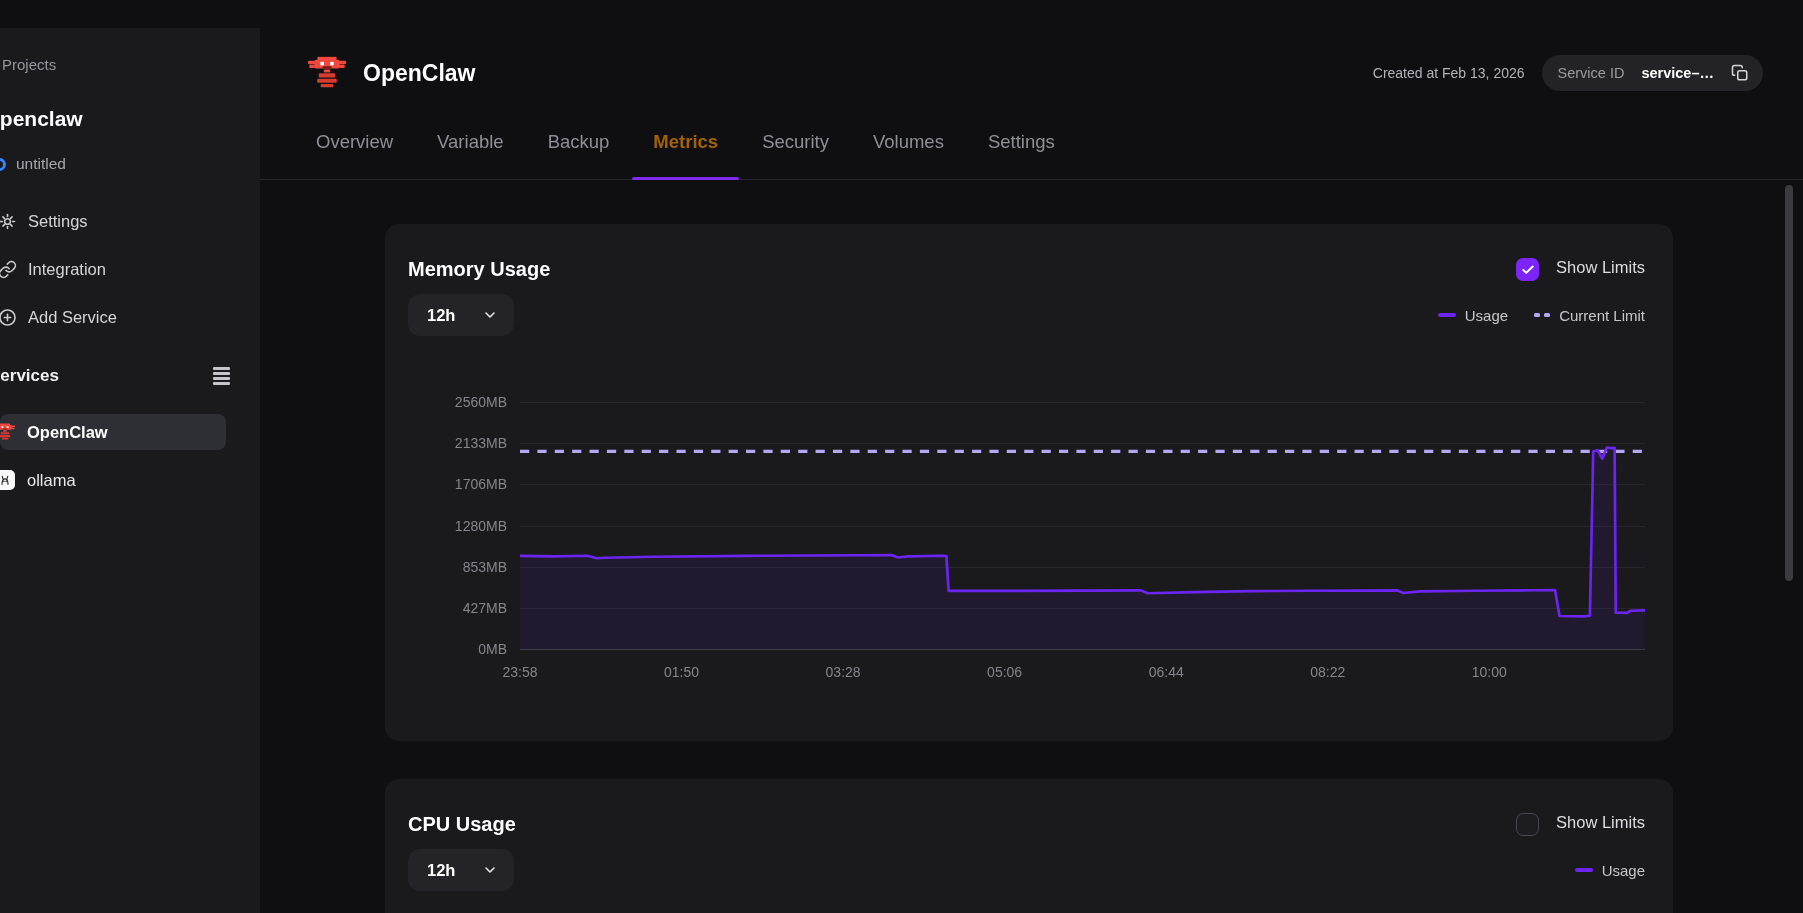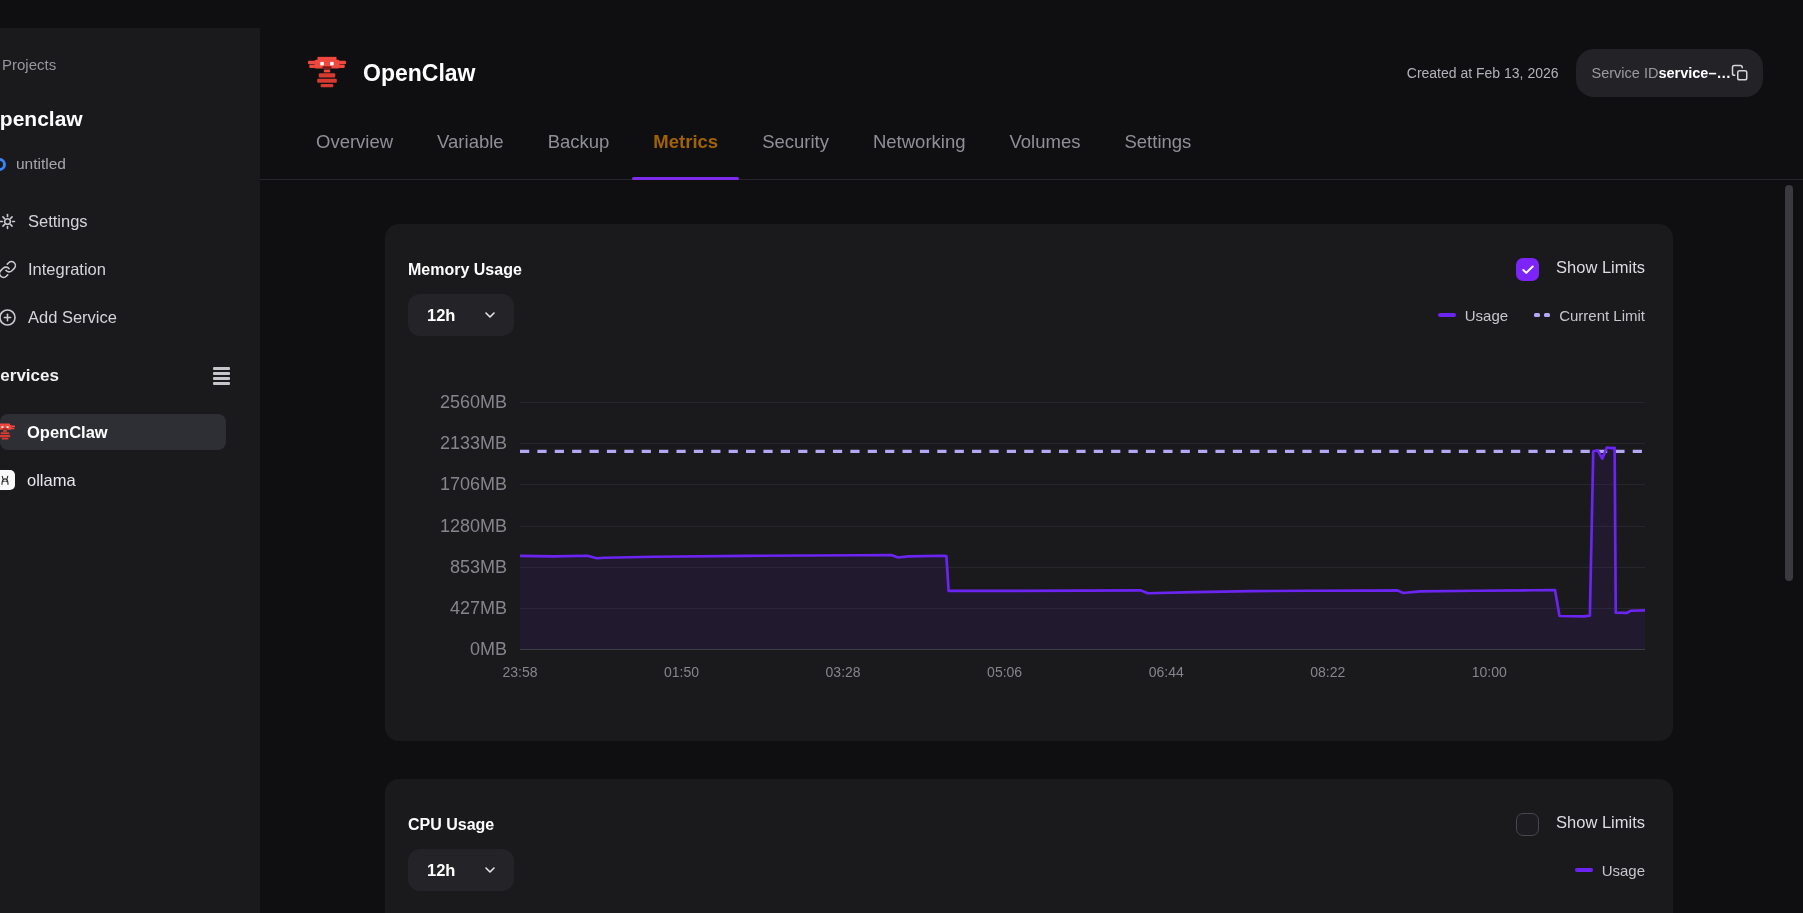--- a/index.html
+++ b/index.html
@@ -33,37 +33,37 @@
   .service-row .sico svg { width:100%; height:100%; display:block; }
 
   
   main { position:absolute; left:260px; top:0; right:0; bottom:0; background:#0f0f11; overflow:hidden; }
   .topbar { display:flex; align-items:center; height:76px; padding:14px 40px 0 48px; }
   .logo { width:38px; height:36px; flex:0 0 auto; }
   .logo svg { width:100%; height:100%; display:block; }
   .page-title { margin-left:17px; font-size:23px; font-weight:700; }
   .top-right { margin-left:auto; display:flex; align-items:center; gap:17px; }
   .created-at { font-size:14px; color:#b2b2ba; }
-  .svc-pill { display:flex; align-items:center; gap:0; height:48px; padding:0 14px 0 16px; background:#232327; border-radius:18px; cursor:pointer; }
+  .svc-pill { display:flex; align-items:center; gap:17px; height:36px; padding:0 14px 0 16px; background:#232327; border-radius:18px; cursor:pointer; }
   .svc-pill .k { font-size:14.5px; color:#9a9aa2; }
   .svc-pill .v { font-size:14.5px; font-weight:700; color:#fff; }
   .copy-btn { width:18px; height:18px; color:#d6d6da; cursor:pointer; }
   .copy-btn svg { width:100%; height:100%; display:block; }
 
   .tabs { display:flex; align-items:stretch; gap:44px; padding-left:56px; height:76px; border-bottom:1px solid #26262c; }
   .tab { display:flex; align-items:center; position:relative; color:#8f8f98; font-size:18.5px; cursor:pointer; white-space:nowrap; }
   .tab.active { color:#a16207; font-weight:600;text-align:right; }
   .tab.active::after { content:""; position:absolute; left:-21px; right:-21px; bottom:-1px; height:3px; background:#7d2ced; border-radius:2px; }
 
   .content { padding:44px 130px 0 125px; }
   .card { background:#1a1a1c; border-radius:14px; padding:34px 28px 0 23px; }
   .card.mem { height:517px; }
   .card.cpu { height:420px; margin-top:38px; }
   .card-head { display:flex; align-items:center; justify-content:space-between; }
-  .card-title { margin:0; font-size:16px; font-weight:700; color:#fff; }
+  .card-title { margin:0; font-size:20px; font-weight:700; color:#fff; }
   .limits { display:flex; align-items:flex-start; gap:17px; cursor:pointer; }
   .checkbox { width:23px; height:23px; border-radius:7px; display:flex; align-items:center; justify-content:center; }
   .checkbox.checked { background:#7d24fb; }
   .checkbox.unchecked { background:#1d1d21; border:1.5px solid #47474f; }
   .checkbox svg { width:14px; height:14px; }
   .limits-label { font-size:16.5px; color:#dcdce2; }
 
   .card-sub { display:flex; align-items:center; justify-content:space-between; margin-top:13px; }
   .dropdown { width:106px; height:42px; background:#242428; border-radius:12px; display:flex; align-items:center; justify-content:space-between; padding:0 16px 0 19px; cursor:pointer; }
   .dropdown .dv { font-size:16.5px; font-weight:600; color:#fff; }
@@ -74,21 +74,21 @@
   .sw-solid { width:18px; height:3.5px; border-radius:2px; }
   .sw-dashed { display:flex; gap:4px; }
   .sw-dashed i { width:6px; height:3.5px; border-radius:1.5px; display:block; }
 
   
   .chart { margin-top:66px; }
   .plot { position:relative; margin-left:112px; height:247px; }
   .plot > svg { position:absolute; inset:0; width:100%; height:100%; overflow:visible; }
   .gridline { position:absolute; left:0; right:0; height:1px; background:#26262c; }
   .gridline.zero { background:#3d3d46; }
-  .ytick { position:absolute; right:calc(100% + 13px); transform:translateY(-50%); color:#85858d; font-size:18px; white-space:nowrap; }
+  .ytick { position:absolute; right:calc(100% + 13px); transform:translateY(-50%); color:#85858d; font-size:14px; white-space:nowrap; }
   .xticks { position:relative; margin-left:112px; height:40px; }
   .xtick { position:absolute; top:15px; transform:translateX(-50%); color:#85858d; font-size:14px; }
 
   .scroll-thumb { position:absolute; right:10px; top:157px; width:8px; height:396px; border-radius:4px; background:#3a3a3f; }
 </style>
 </head>
 <body>
 
 <div class="app">
 
@@ -230,21 +230,20 @@
         </div>
       </div>
     </div>
 
     <nav class="tabs" id="tabs">
         <div class="tab">Overview</div>
         <div class="tab">Variable</div>
         <div class="tab">Backup</div>
         <div class="tab active">Metrics</div>
         <div class="tab">Security</div>
-        <div class="tab">Networking</div>
         <div class="tab">Volumes</div>
         <div class="tab">Settings</div>
       </nav>
 
     <div class="content">
 
       <section class="card mem">
         <div class="card-head">
           <h2 class="card-title">Memory Usage</h2>
           <div class="limits">

